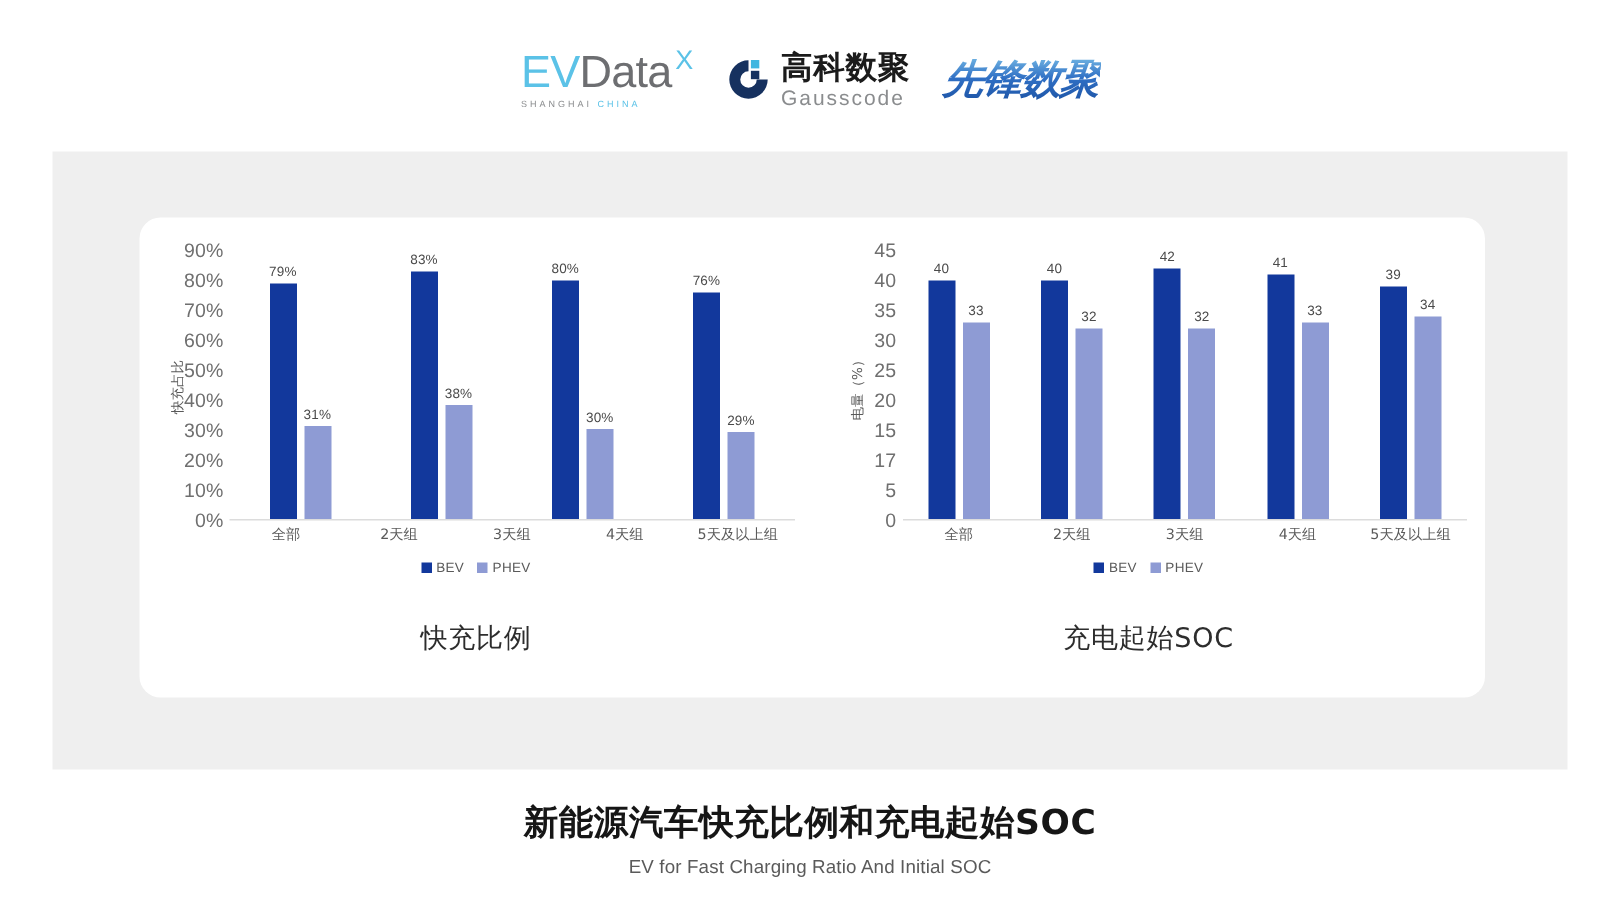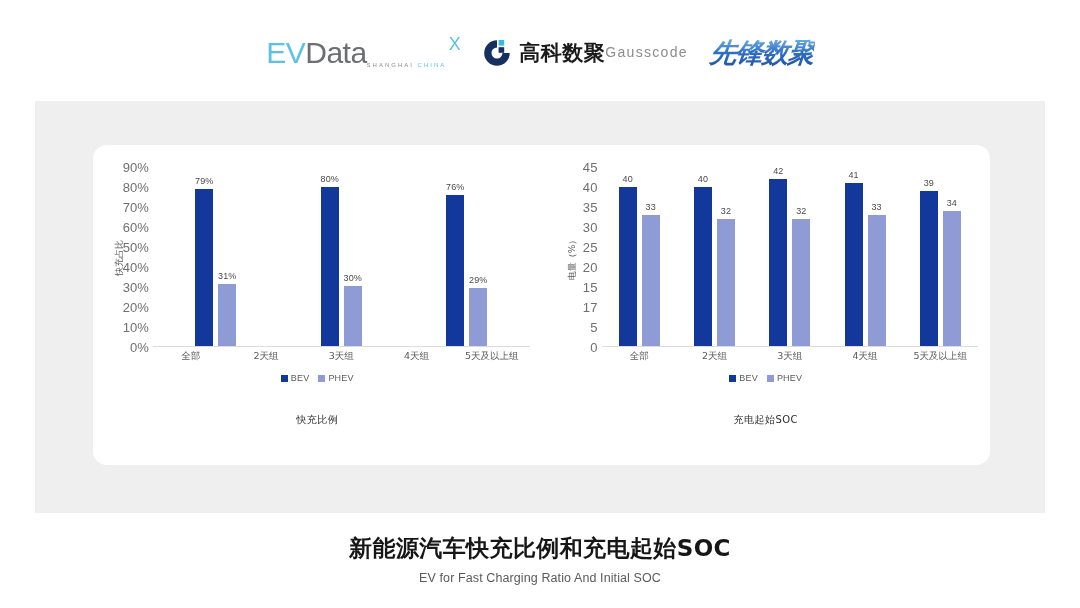--- a/index.html
+++ b/index.html
@@ -28,22 +28,22 @@
     height: 58px;
     display: flex;
     align-items: center;
     justify-content: center;
     gap: 22px;
   }
 
   
   .evdata-logo {
     display: flex;
-    flex-direction: row;
-    align-items: flex-end;
+    flex-direction: column;
+    align-items: flex-start;
     position: relative;
     padding-right: 14px;
   }
   .evdata-main {
     font-size: 30px;
     font-weight: 400;
     letter-spacing: -0.5px;
     line-height: 1;
     white-space: nowrap;
   }
@@ -71,21 +71,21 @@
     display: flex;
     align-items: center;
     gap: 7px;
   }
   .gauss-mark {
     position: relative;
     width: 30px;
     height: 30px;
     flex: 0 0 30px;
   }
-  .gauss-text { display: flex; flex-direction: row; line-height: 1; }
+  .gauss-text { display: flex; flex-direction: column; line-height: 1; }
   .gauss-cn {
     font-size: 21px;
     font-weight: 700;
     color: #1b1b1b;
     letter-spacing: 0.5px;
     white-space: nowrap;
     font-family: "DejaVu Sans", "Liberation Sans", sans-serif;
   }
   .gauss-en {
     font-size: 14px;
@@ -279,21 +279,21 @@
     color: #5a5a5a;
     letter-spacing: 0.2px;
   }
 
   
   .chart-caption {
     position: absolute;
     left: 0; right: 0;
     top: 268px;
     text-align: center;
-    font-size: 10px;
+    font-size: 18px;
     color: #2d2d2d;
     font-family: "DejaVu Sans", "Liberation Sans", sans-serif;
     letter-spacing: 0.5px;
   }
 
   
   .footer {
     position: absolute;
     left: 0;
     top: 533px;
@@ -380,20 +380,30 @@
                   <span class="bar-label" style="bottom: 87.7778%;">79%</span>
                   <div class="bar bev" style="height: 87.7778%; background: rgb(18, 56, 156);"></div>
                 </div>
                 <div class="bar-wrap">
                   <span class="bar-label" style="bottom: 34.4444%;">31%</span>
                   <div class="bar phev" style="height: 34.4444%; background: rgb(142, 155, 212);"></div>
                 </div>
               </div>
               <div class="group">
                 <div class="bar-wrap">
+                  <span class="bar-label" style="bottom: 92.2222%;">83%</span>
+                  <div class="bar bev" style="height: 92.2222%; background: rgb(18, 56, 156);"></div>
+                </div>
+                <div class="bar-wrap">
+                  <span class="bar-label" style="bottom: 42.2222%;">38%</span>
+                  <div class="bar phev" style="height: 42.2222%; background: rgb(142, 155, 212);"></div>
+                </div>
+              </div>
+              <div class="group">
+                <div class="bar-wrap">
                   <span class="bar-label" style="bottom: 88.8889%;">80%</span>
                   <div class="bar bev" style="height: 88.8889%; background: rgb(18, 56, 156);"></div>
                 </div>
                 <div class="bar-wrap">
                   <span class="bar-label" style="bottom: 33.3333%;">30%</span>
                   <div class="bar phev" style="height: 33.3333%; background: rgb(142, 155, 212);"></div>
                 </div>
               </div>
               <div class="group">
                 <div class="bar-wrap">

